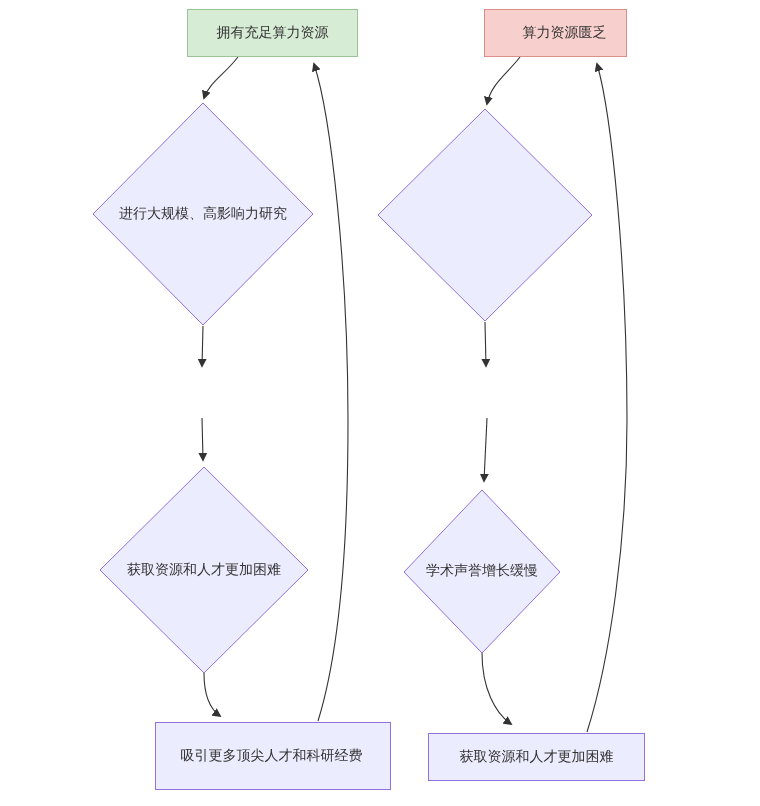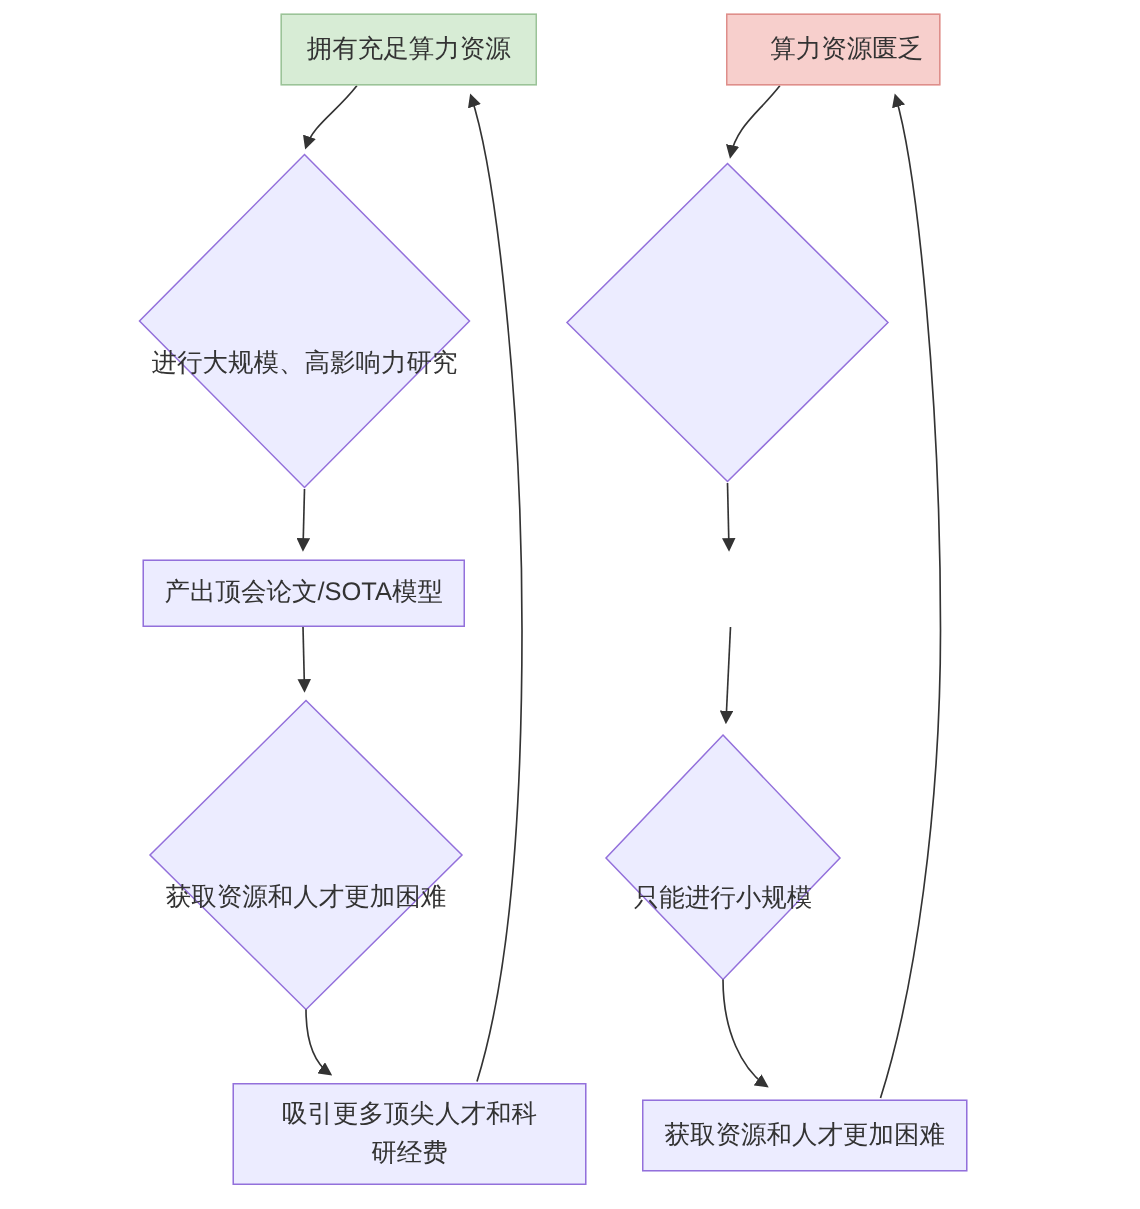--- a/index.html
+++ b/index.html
@@ -29,41 +29,40 @@
     fill: var(--node-fill, #ececff);
     stroke: var(--node-stroke, #9370db);
     stroke-width: 1px;
   }
   .node {
     position: absolute;
     box-sizing: border-box;
     display: flex;
     align-items: center;
     justify-content: center;
-    text-align: center;
-    font-size: 17px;
+    text-align: left;
+    font-size: 14px;
     color: var(--text, #333333);
     line-height: 1.55;
   }
   .node.rect {
     background: var(--node-fill, #ececff);
     border: 1px solid var(--node-stroke, #9370db);
   }
   .node.positive {
     background: var(--positive-fill, #d7ecd5);
     border: 1px solid var(--positive-stroke, #9bc398);
   }
   .node.negative {
     background: var(--negative-fill, #f7cfcc);
     border: 1px solid var(--negative-stroke, #de8e8a);
   }
   .node.diamond-label {
     background: transparent;
     border: none;
-    margin-top: 28px;
   }
   .wrap-narrow {
     display: inline-block;
     width: 185px;
   }
 </style>
 </head>
 <body>
 
 <div class="canvas">
@@ -94,39 +93,36 @@
   </svg>
 
   <div class="node rect positive" style="left:187px; top:9px; width:171px; height:48px;">
     <span>拥有充足算力资源</span>
   </div>
 
   <div class="node rect negative" style="left:484px; top:9px; width:143px; height:48px;padding-left:18px;">
     <span>算力资源匮乏</span>
   </div>
 
-  <div class="node rect" style="left:95px; top:373px; width:215px; height:45px;">
-    <span>产出顶会论文/SOTA模型</span>
-  </div>
 
 
   <div class="node rect" style="left:155px; top:722px; width:236px; height:68px;">
     <span class="wrap-narrow">吸引更多顶尖人才和科研经费</span>
   </div>
 
   <div class="node rect" style="left:428px; top:733px; width:217px; height:48px;">
     <span>获取资源和人才更加困难</span>
   </div>
 
   <div class="node diamond-label" style="left:93px; top:200px; width:220px; height:28px;">
     <span>进行大规模、高影响力研究</span>
   </div>
 
   <div class="node diamond-label" style="left:94px; top:556px; width:220px; height:28px;">
     <span>获取资源和人才更加困难</span>
   </div>
 
 
   <div class="node diamond-label" style="left:372px; top:557px; width:220px; height:28px;">
-    <span>只能进行小规模</span>
+    <span>学术声誉增长缓慢</span>
   </div>
 
 </div>
 
 </body></html>

